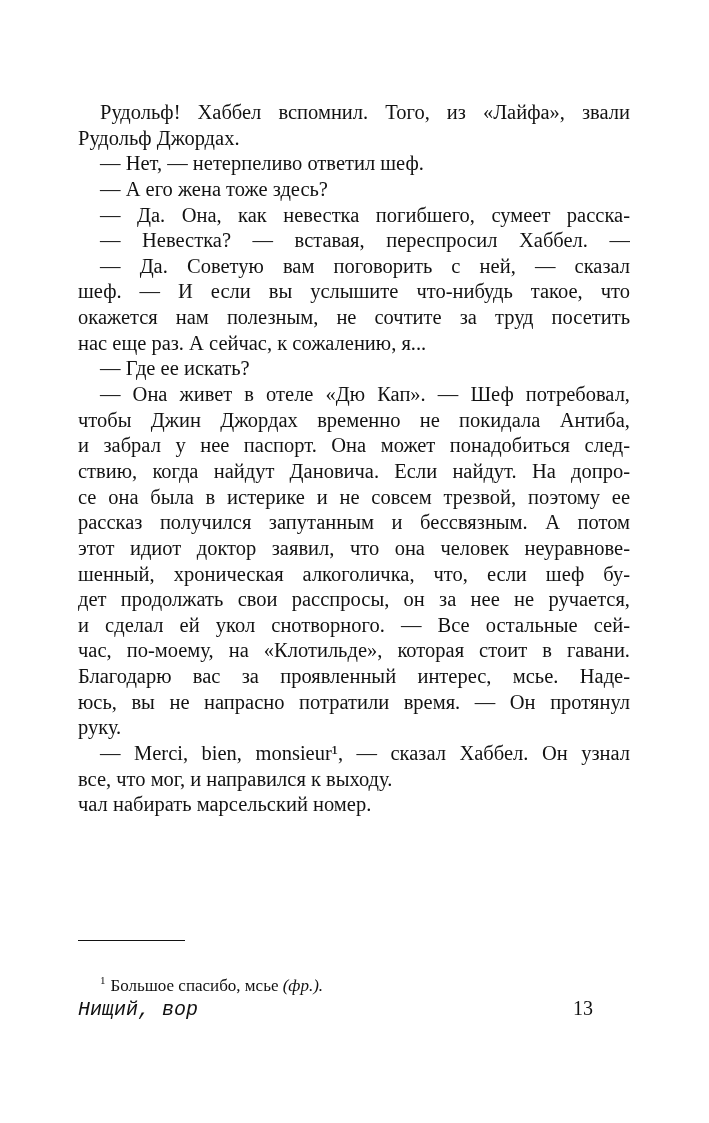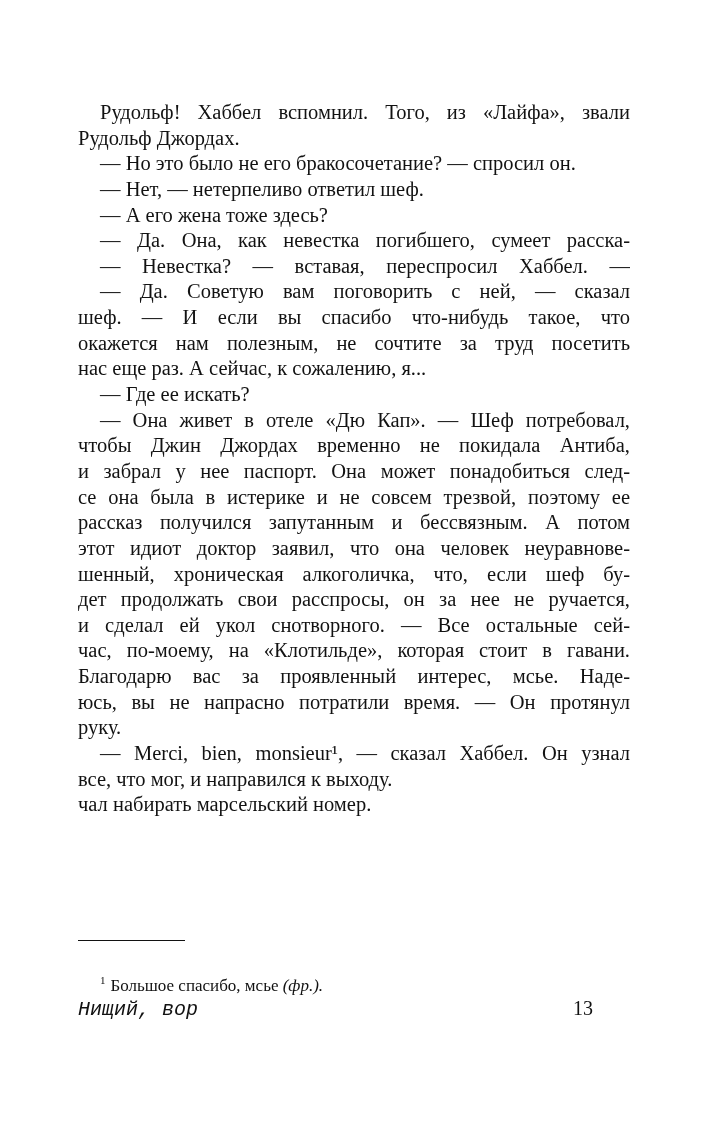--- a/index.html
+++ b/index.html
@@ -69,33 +69,33 @@
   .page-number { margin-right: 37px; }
 </style>
 </head>
 <body>
 
 <div class="page">
 
   <div class="text-block">
       <div class="line indent just">Рудольф! Хаббел вспомнил. Того, из «Лайфа», звали</div>
       <div class="line">Рудольф Джордах.</div>
-      <div class="line indent">— Но это было не его бракосочетание? — спросил он.</div>
       <div class="line indent">— Нет, — нетерпеливо ответил шеф.</div>
       <div class="line indent">— А его жена тоже здесь?</div>
       <div class="line indent just">— Да. Она, как невестка погибшего, сумеет расска-</div>
       <div class="line indent just">— Невестка? — вставая, переспросил Хаббел. —</div>
       <div class="line indent just">— Да. Советую вам поговорить с ней, — сказал</div>
-      <div class="line just">шеф. — И если вы спасибо что-нибудь такое, что</div>
+      <div class="line just">шеф. — И если вы услышите что-нибудь такое, что</div>
       <div class="line just">окажется нам полезным, не сочтите за труд посетить</div>
       <div class="line">нас еще раз. А сейчас, к сожалению, я...</div>
       <div class="line indent">— Где ее искать?</div>
       <div class="line indent just">— Она живет в отеле «Дю Кап». — Шеф потребовал,</div>
       <div class="line just">чтобы Джин Джордах временно не покидала Антиба,</div>
       <div class="line just">и забрал у нее паспорт. Она может понадобиться след-</div>
+      <div class="line just">ствию, когда найдут Дановича. Если найдут. На допро-</div>
       <div class="line just">се она была в истерике и не совсем трезвой, поэтому ее</div>
       <div class="line just">рассказ получился запутанным и бессвязным. А потом</div>
       <div class="line just">этот идиот доктор заявил, что она человек неуравнове-</div>
       <div class="line just">шенный, хроническая алкоголичка, что, если шеф бу-</div>
       <div class="line just">дет продолжать свои расспросы, он за нее не ручается,</div>
       <div class="line just">и сделал ей укол снотворного. — Все остальные сей-</div>
       <div class="line just">час, по-моему, на «Клотильде», которая стоит в гавани.</div>
       <div class="line just">Благодарю вас за проявленный интерес, мсье. Наде-</div>
       <div class="line just">юсь, вы не напрасно потратили время. — Он протянул</div>
       <div class="line">руку.</div>

